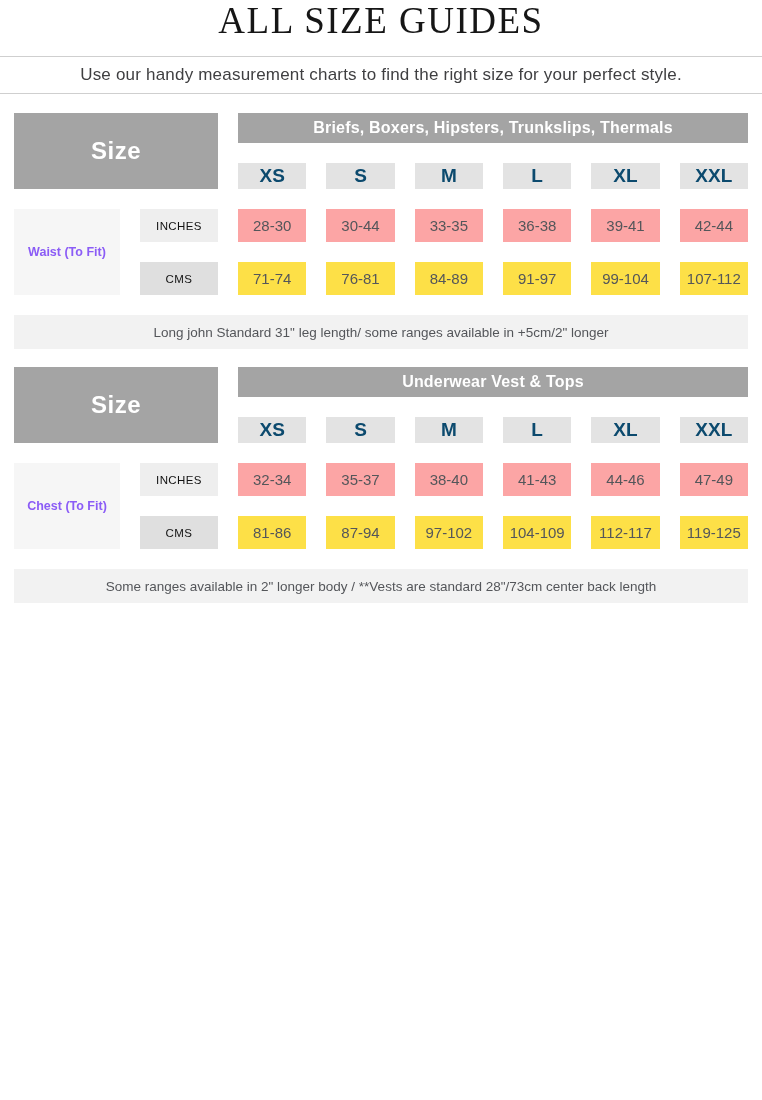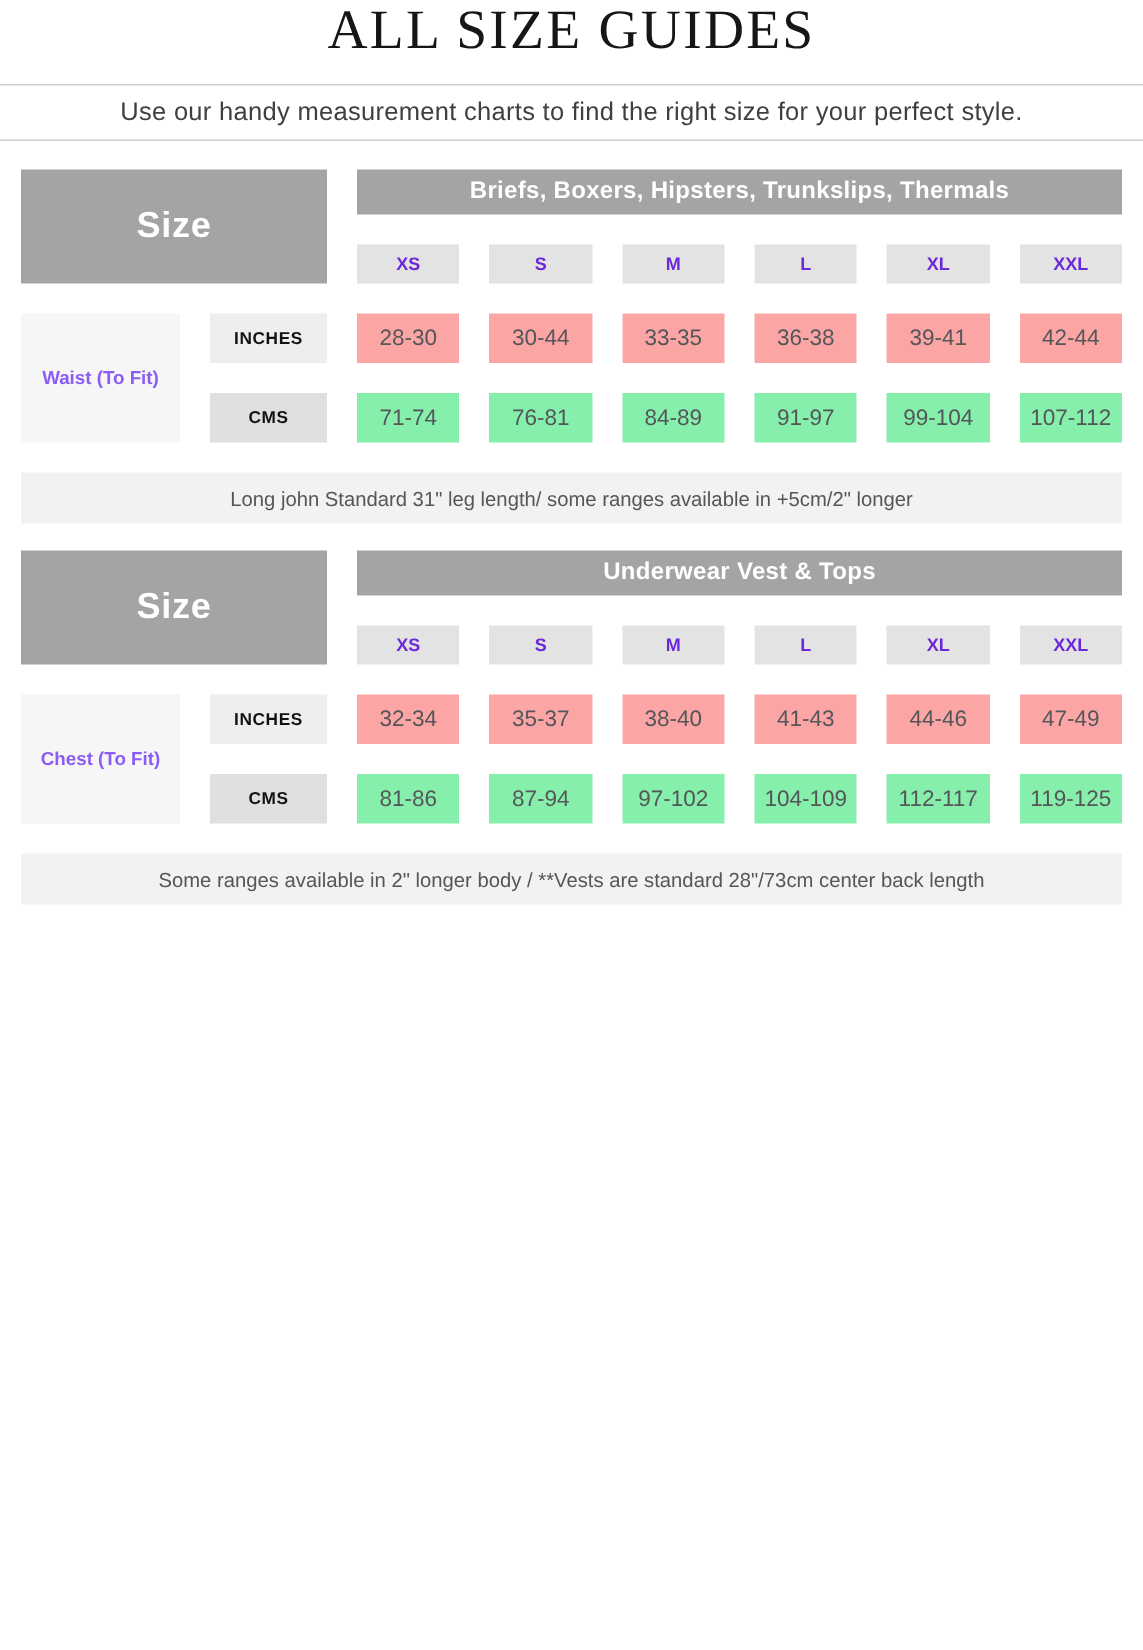--- a/index.html
+++ b/index.html
@@ -62,42 +62,42 @@
   .category {
     grid-area: 1 / 3 / 2 / 9;
     background: #a4a4a4;
     color: #ffffff;
     font-size: 16px;
     font-weight: bold;
     letter-spacing: 0.2px;
   }
   .sizelab {
     background: #e3e3e3;
-    color: #6d28d9;
-    font-size: 12px;
+    color: #0c4a6e;
+    font-size: 19px;
     font-weight: bold;
   }
   .rowlab {
     grid-area: 3 / 1 / 5 / 2;
     background: #f6f6f6;
     color: #8b5cf6;
     font-size: 12.5px;
     font-weight: bold;
   }
   .unitlab {
     color: #121212;
     font-size: 11.5px;
-    font-weight: bold;
+    font-weight: normal;
     letter-spacing: 0.4px;
   }
   .unitlab.inches { background: #eeeeee; }
   .unitlab.cms { background: #dfdfdf; }
   .val { font-size: 15px; color: #54565a; }
   .val.inches { background: #fca5a5; }
-  .val.cms { background: #86efac; }
+  .val.cms { background: #fde047; }
   .note {
     grid-column: 1 / 9;
     background: #f2f2f2;
     color: #54565a;
     font-size: 13.5px;
   }
   .size-table + .size-table { margin-top: 18px; }
 </style>
 </head>
 <body>

